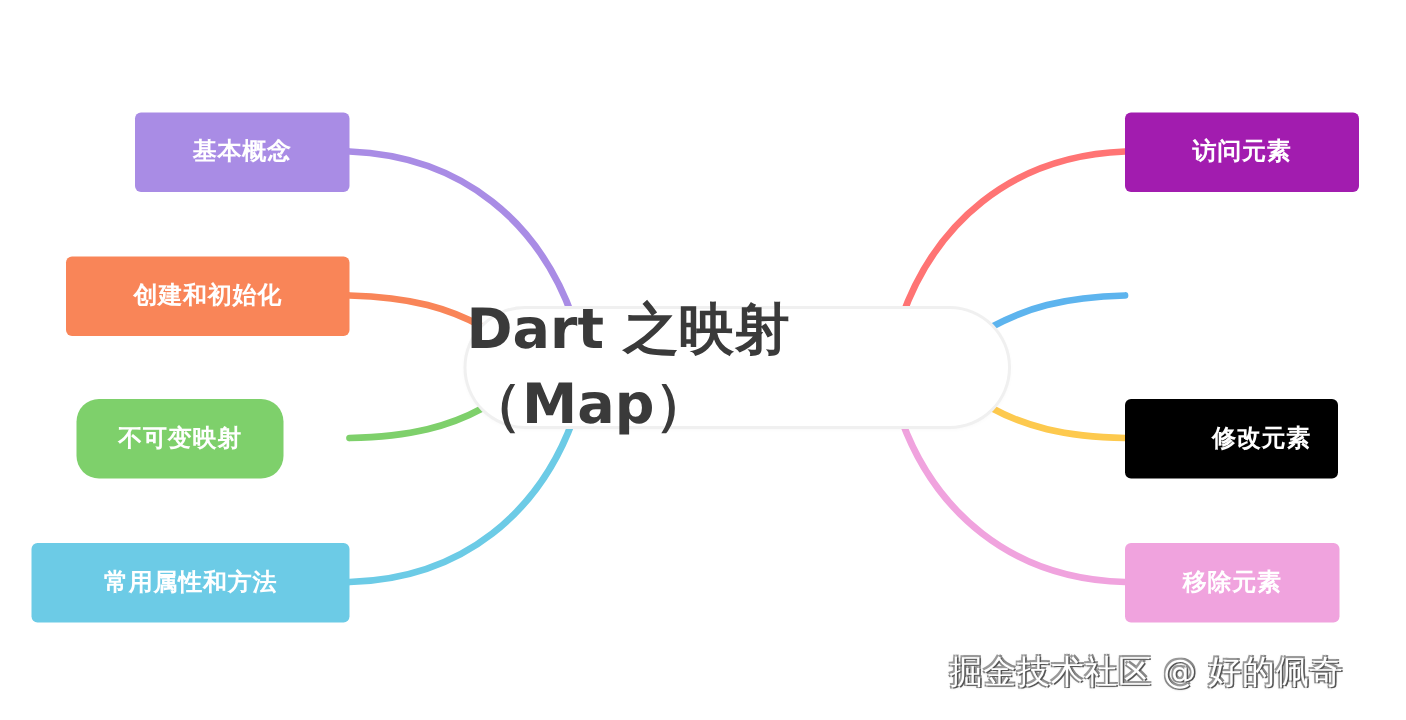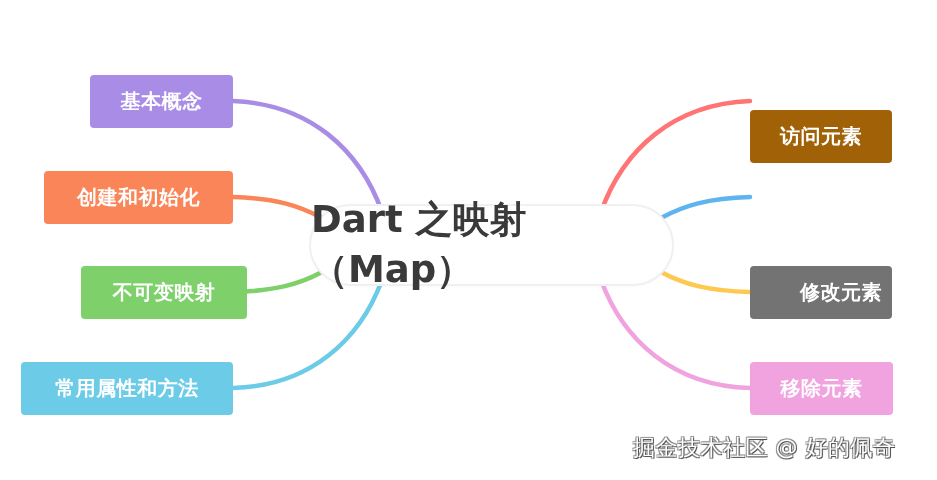--- a/index.html
+++ b/index.html
@@ -24,21 +24,21 @@
       position: absolute;
       left: 0; top: 0;
       width: 937px;
       height: 480px;
     }
     .node {
       position: absolute;
       border-radius: 4px;
       color: #ffffff;
       font-weight: bold;
-      font-size: 20px;
+      font-size: 16px;
       display: flex;
       align-items: center;
       justify-content: center;
       box-sizing: border-box;
       letter-spacing: 0.5px;
       cursor: pointer;
     }
     .central {
       position: absolute;
       left: 311px;
@@ -93,31 +93,31 @@
   <div class="central">
     <span>Dart 之映射（Map）</span>
   </div>
 
   <div class="node" style="left:90px; top:75px; width:143px; height:53px; background:#a98ce5;">
     <span>基本概念</span>
   </div>
   <div class="node" style="left:44px; top:171px; width:189px; height:53px; background:#f98558;">
     <span>创建和初始化</span>
   </div>
-  <div class="node" style="left:81px; top:266px; width:166px; height:53px; background:#7ed06b;">
+  <div class="node" style="left:51px; top:266px; width:138px; height:53px; background:#7ed06b;border-radius:15px;">
     <span>不可变映射</span>
   </div>
   <div class="node" style="left:21px; top:362px; width:212px; height:53px; background:#6ccbe6;">
     <span>常用属性和方法</span>
   </div>
 
-  <div class="node" style="left:750px; top:75px; width:142px; height:53px; background:#a16207;margin-top:35px;">
+  <div class="node" style="left:750px; top:75px; width:156px; height:53px; background:#a21caf;">
     <span>访问元素</span>
   </div>
-  <div class="node" style="left:750px; top:266px; width:142px; height:53px; background:#737373;padding-left:40px;">
+  <div class="node" style="left:750px; top:266px; width:142px; height:53px; background:#000000;padding-left:40px;">
     <span>修改元素</span>
   </div>
   <div class="node" style="left:750px; top:362px; width:143px; height:53px; background:#f0a3de;">
     <span>移除元素</span>
   </div>
 
   <div class="watermark">掘金技术社区 @ 好的佩奇</div>
 
 </div>
 

